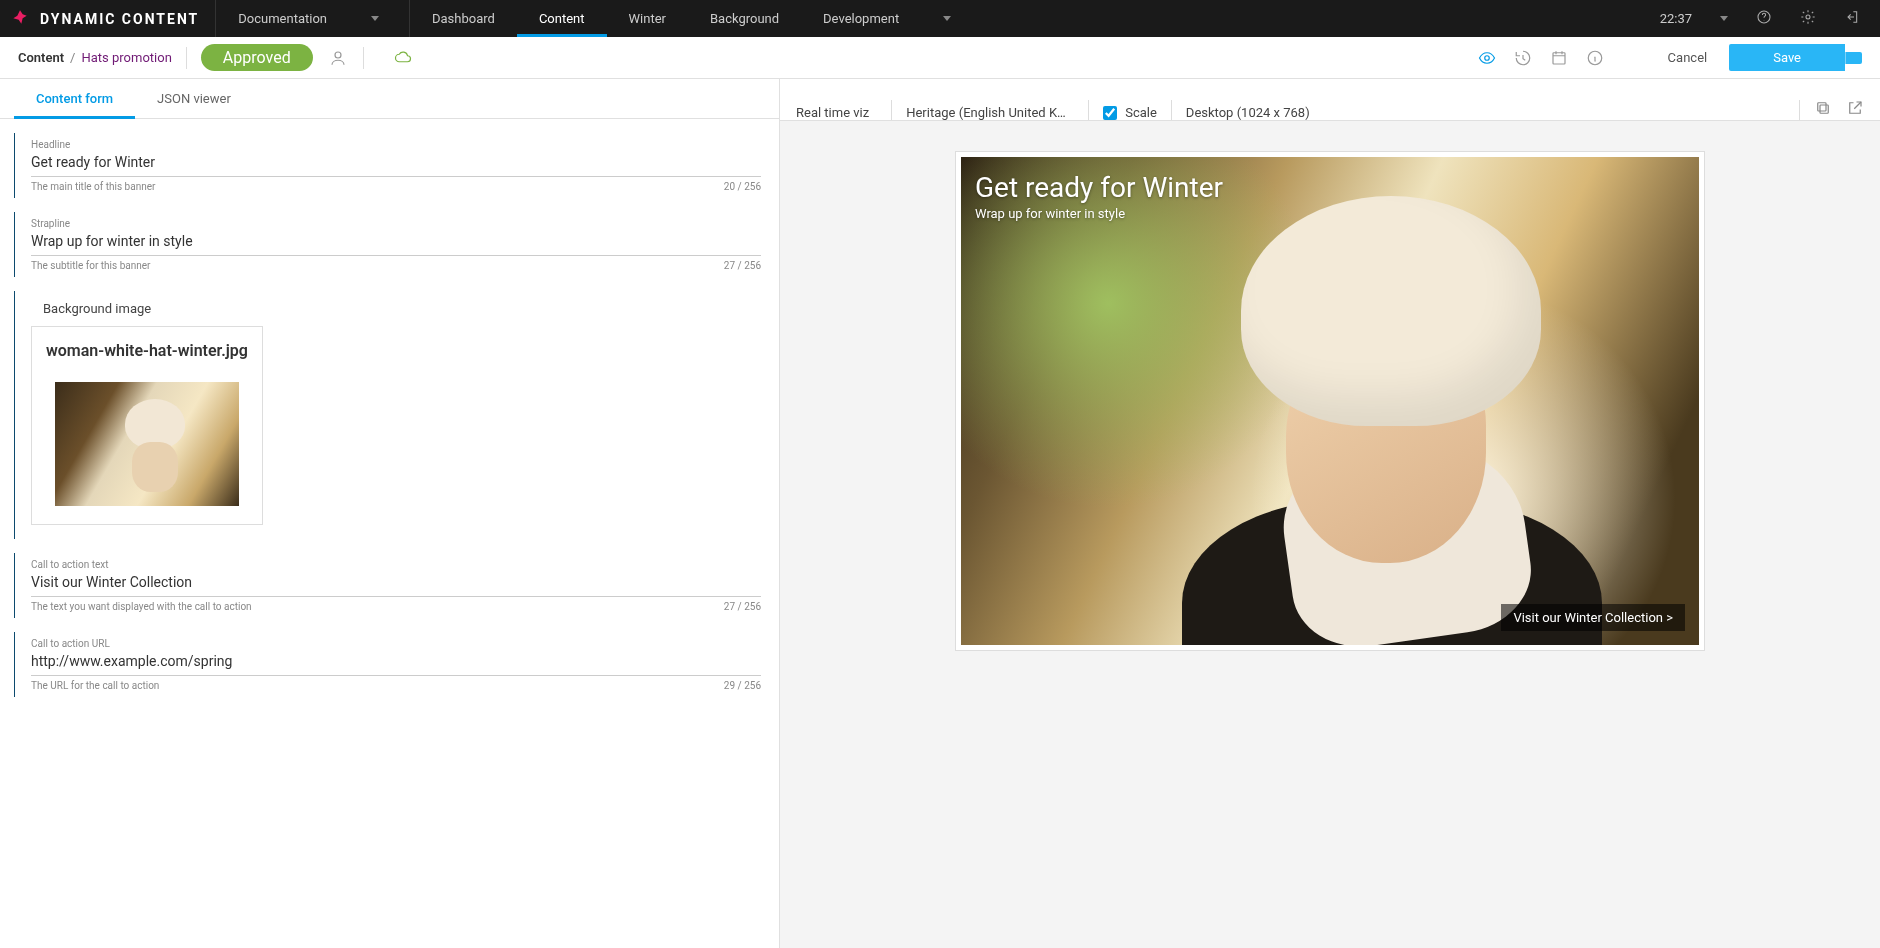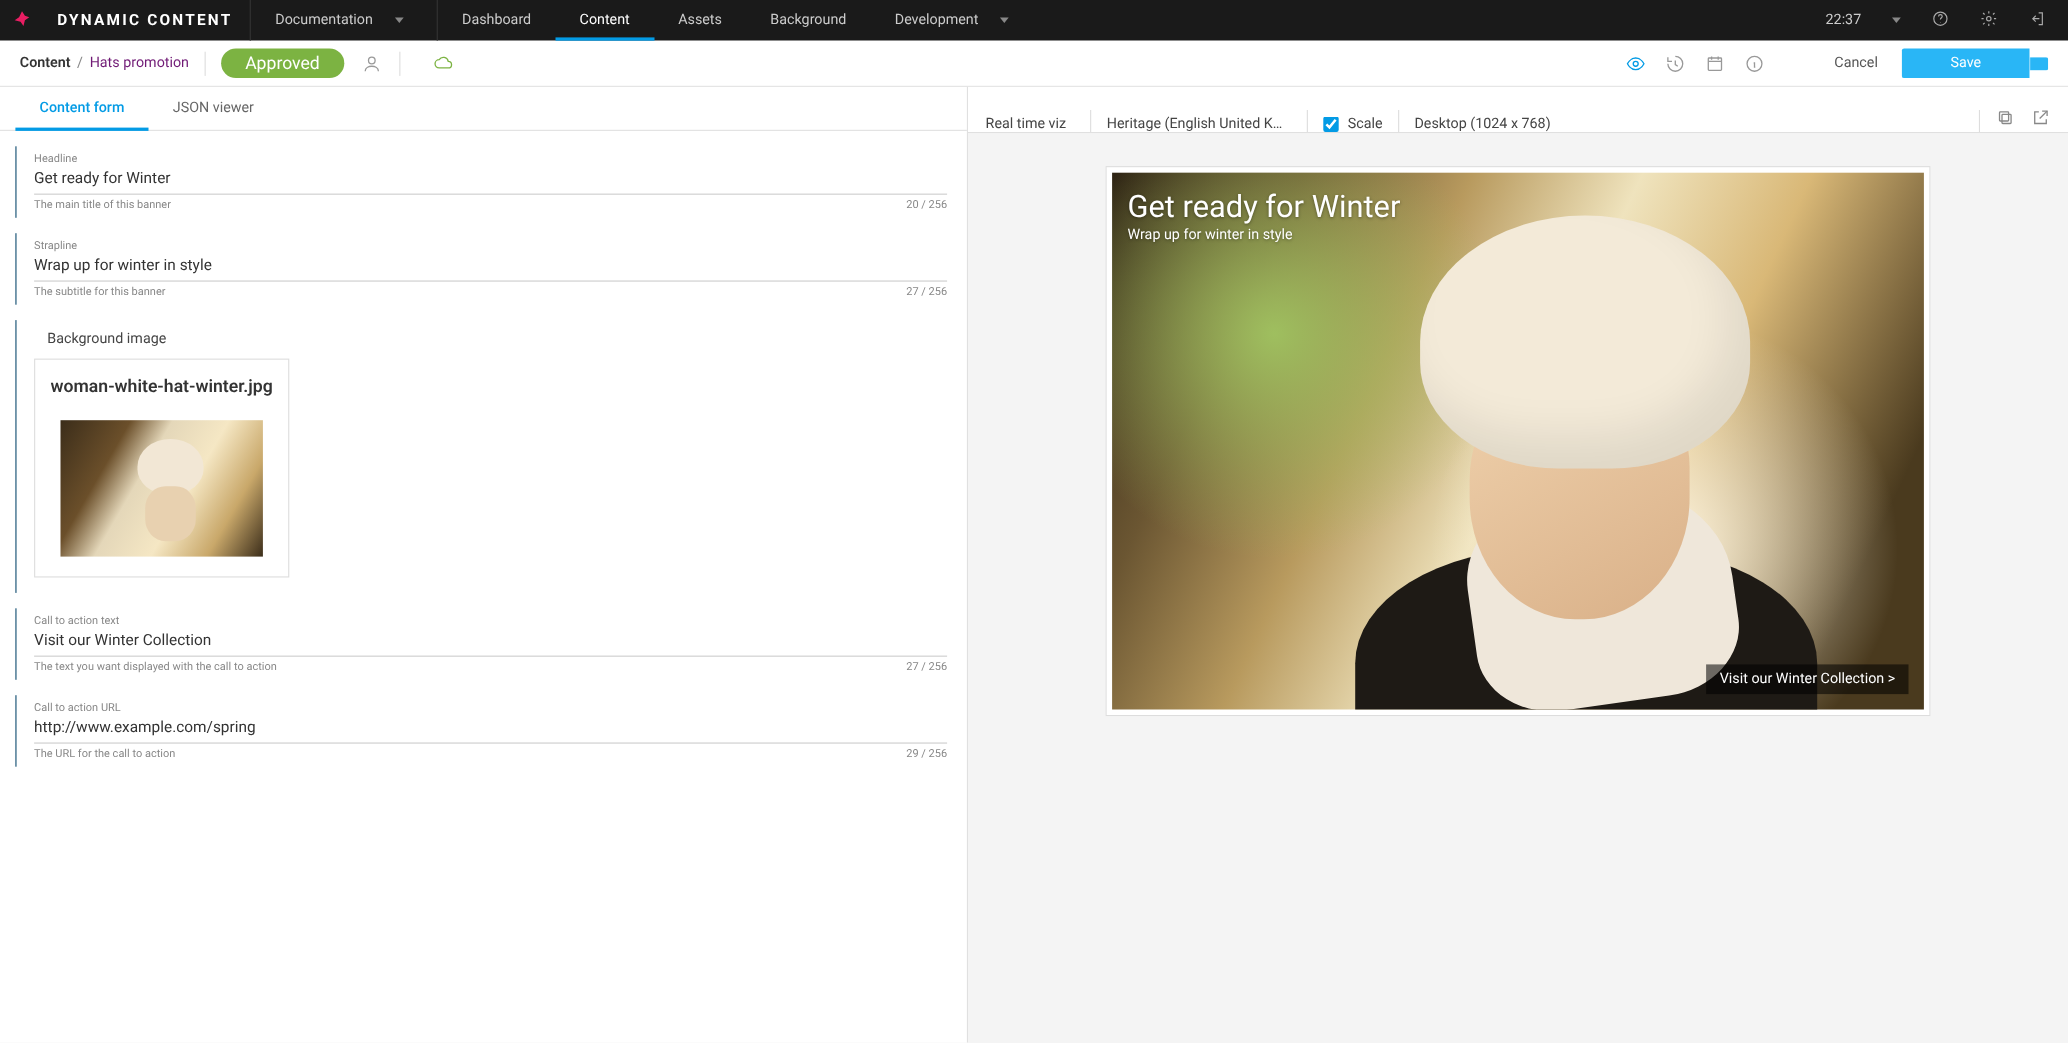--- a/index.html
+++ b/index.html
@@ -1,22 +1,22 @@
 <!DOCTYPE html>
 <html><head>
 <meta charset="utf-8">
 <style>
 * { box-sizing: border-box; margin: 0; padding: 0; font-family: -apple-system, BlinkMacSystemFont, "Segoe UI", Roboto, Helvetica, Arial, sans-serif; }
 body { width: 1880px; height: 948px; overflow: hidden; background: #f4f4f4; }
 
 
 .topbar { height: 37px; background: #1a1a1a; color: #fff; display: flex; align-items: stretch; font-size: 13px; }
-.topbar .logo-block { display: flex; align-items: center; padding: 0 16px 0 12px; gap: 24px; border-right: 1px solid #333; }
+.topbar .logo-block { display: flex; align-items: center; padding: 0 16px 0 12px; gap: 12px; border-right: 1px solid #333; }
 .topbar .logo-block .brand { font-weight: 700; letter-spacing: 2px; font-size: 14px; }
-.topbar .nav-item { display: flex; align-items: center; padding: 0 22px; color: #ccc; position: relative; cursor: pointer; gap: 20px; }
+.topbar .nav-item { display: flex; align-items: center; padding: 0 22px; color: #ccc; position: relative; cursor: pointer; gap: 44px; }
 .topbar .nav-item.documentation { border-right: 1px solid #333; padding-right:30px; }
 .topbar .nav-item.active { color: #fff; }
 .topbar .nav-item.active::after { content:""; position:absolute; left:0; right:0; bottom:0; height:3px; background:#039be5; }
 .topbar .spacer { flex:1; }
 .topbar .right { display:flex; align-items:center; gap:28px; padding-right:20px; color:#ccc; }
 .topbar .chev { width:0;height:0;border-left:4px solid transparent;border-right:4px solid transparent;border-top:5px solid #888; display:inline-block; }
 .topbar svg { width:16px; height:16px; stroke:#aaa; fill:none; stroke-width:1.6; }
 
 
 .subbar { height:42px; background:#fff; border-bottom:1px solid #e0e0e0; display:flex; align-items:center; padding:0 18px; font-size:13px; }
@@ -29,21 +29,21 @@
 .subbar svg { width:18px; height:18px; stroke:#999; fill:none; stroke-width:1.6; }
 .subbar .spacer { flex:1; }
 .subbar .eye svg { stroke:#039be5; }
 .cancel-btn { color:#555; padding:6px 12px; margin:0 10px; cursor:pointer; }
 .save-btn { background:#29b6f6; color:#fff; border:none; padding:6px 44px; border-radius:2px 0 0 2px; font-size:13px; cursor:pointer; }
 .save-drop { background:#29b6f6; border:none; border-left:1px solid rgba(255,255,255,.4); padding:6px 8px; border-radius:0 2px 2px 0; cursor:pointer;}
 .save-drop .chev { border-top-color:#fff; }
 
 
 .split { display:flex; height:calc(100% - 79px); }
-.left-pane { width:880px; background:#fff; border-right:1px solid #e0e0e0; display:flex; flex-direction:column; }
+.left-pane { width:780px; background:#fff; border-right:1px solid #e0e0e0; display:flex; flex-direction:column; }
 .right-pane { flex:1; background:#f4f4f4; display:flex; flex-direction:column; }
 
 
 .form-tabs { display:flex; border-bottom:1px solid #e0e0e0; padding:0 14px; font-size:13px; }
 .form-tabs .tab { padding:12px 22px; color:#666; cursor:pointer; position:relative; }
 .form-tabs .tab.active { color:#039be5; font-weight:500; }
 .form-tabs .tab.active::after { content:""; position:absolute; left:0; right:0; bottom:-1px; height:3px; background:#039be5; }
 
 
 .form-body { padding:14px 18px 18px 14px; overflow:auto; }
@@ -105,21 +105,21 @@
     <span>Documentation</span>
     <span class="chev"></span>
   </div>
   <div class="nav-item">
       <span>Dashboard</span>
     </div>
   <div class="nav-item active">
       <span>Content</span>
     </div>
   <div class="nav-item">
-      <span>Assets</span>
+      <span>Winter</span>
     </div>
   <div class="nav-item">
       <span>Background</span>
     </div>
   <div class="nav-item">
     <span>Development</span>
     <span class="chev"></span>
   </div>
   <div class="spacer"></div>
   <div class="right">

